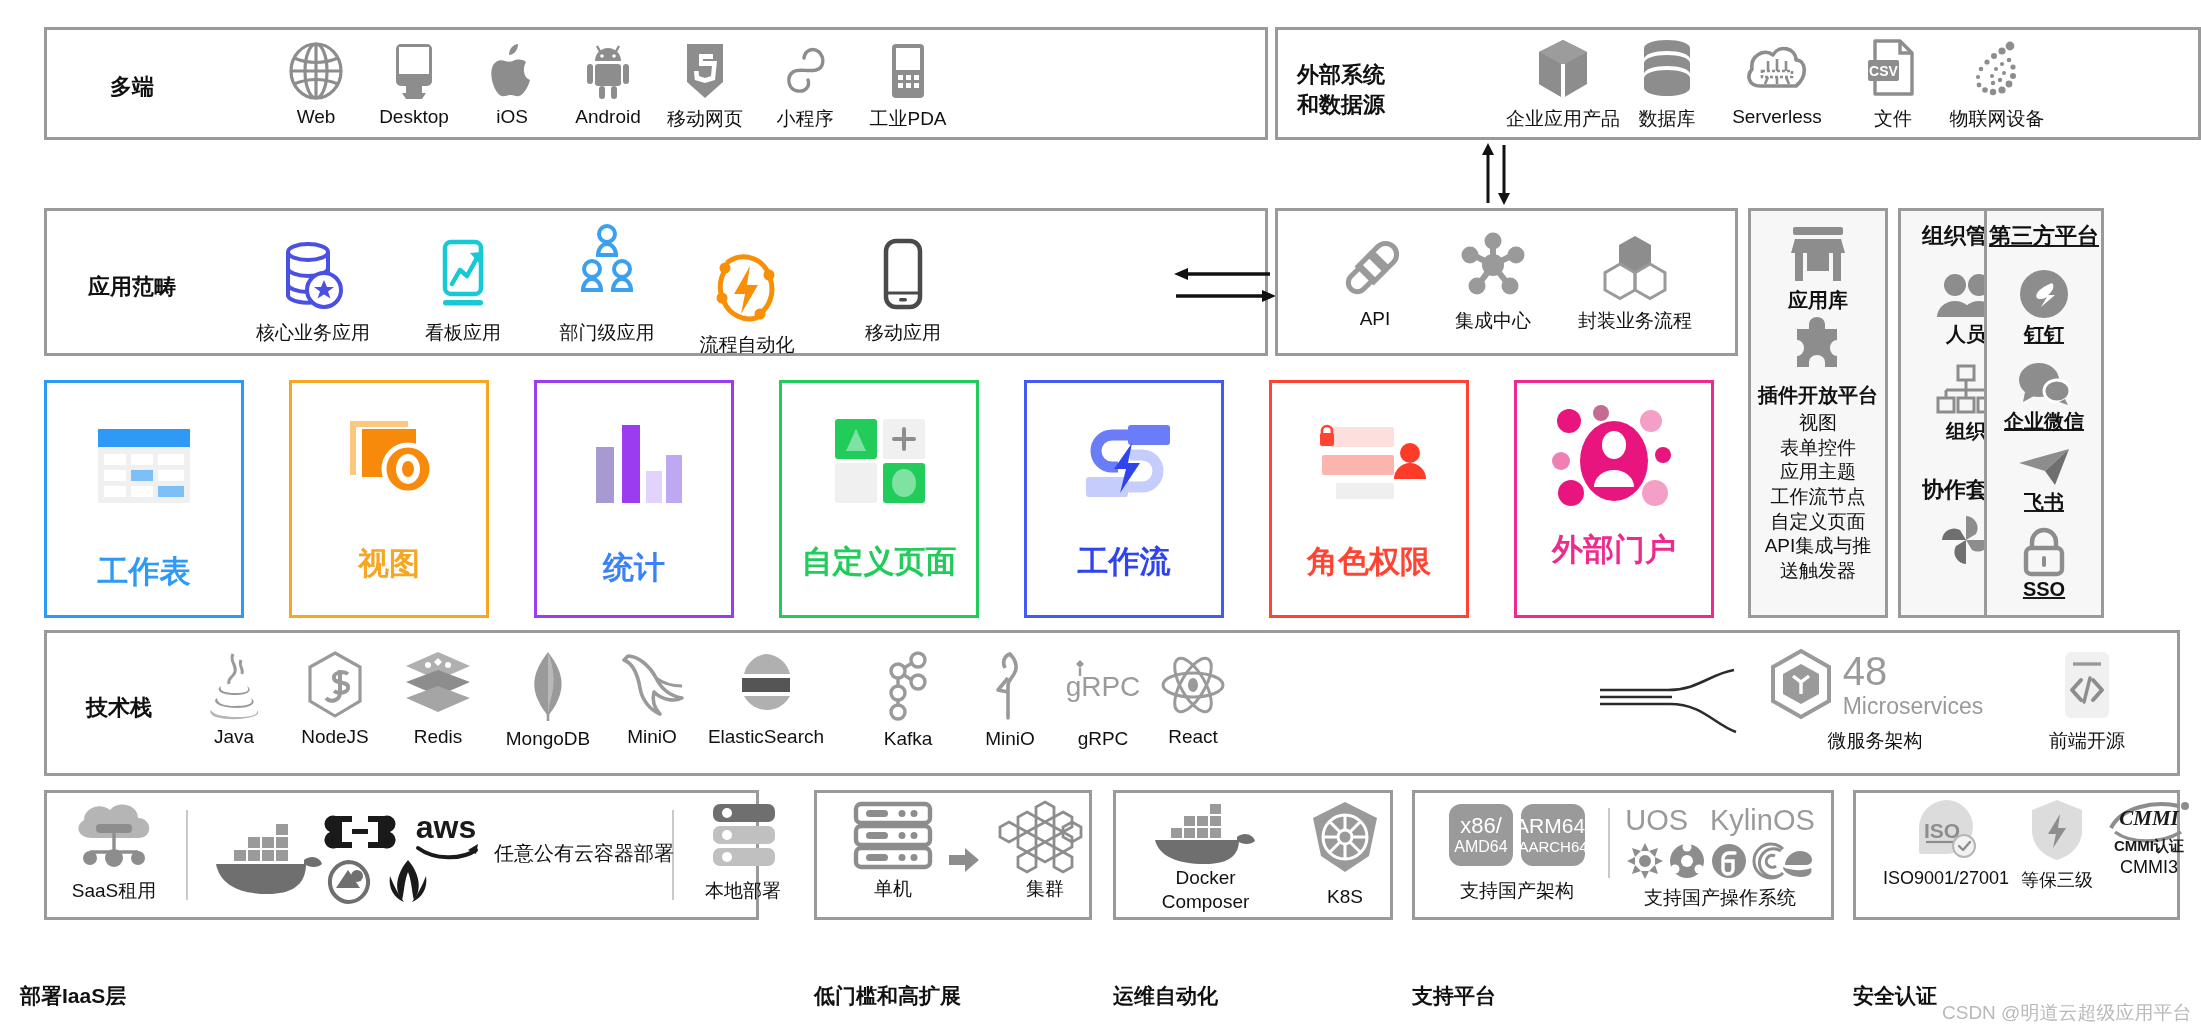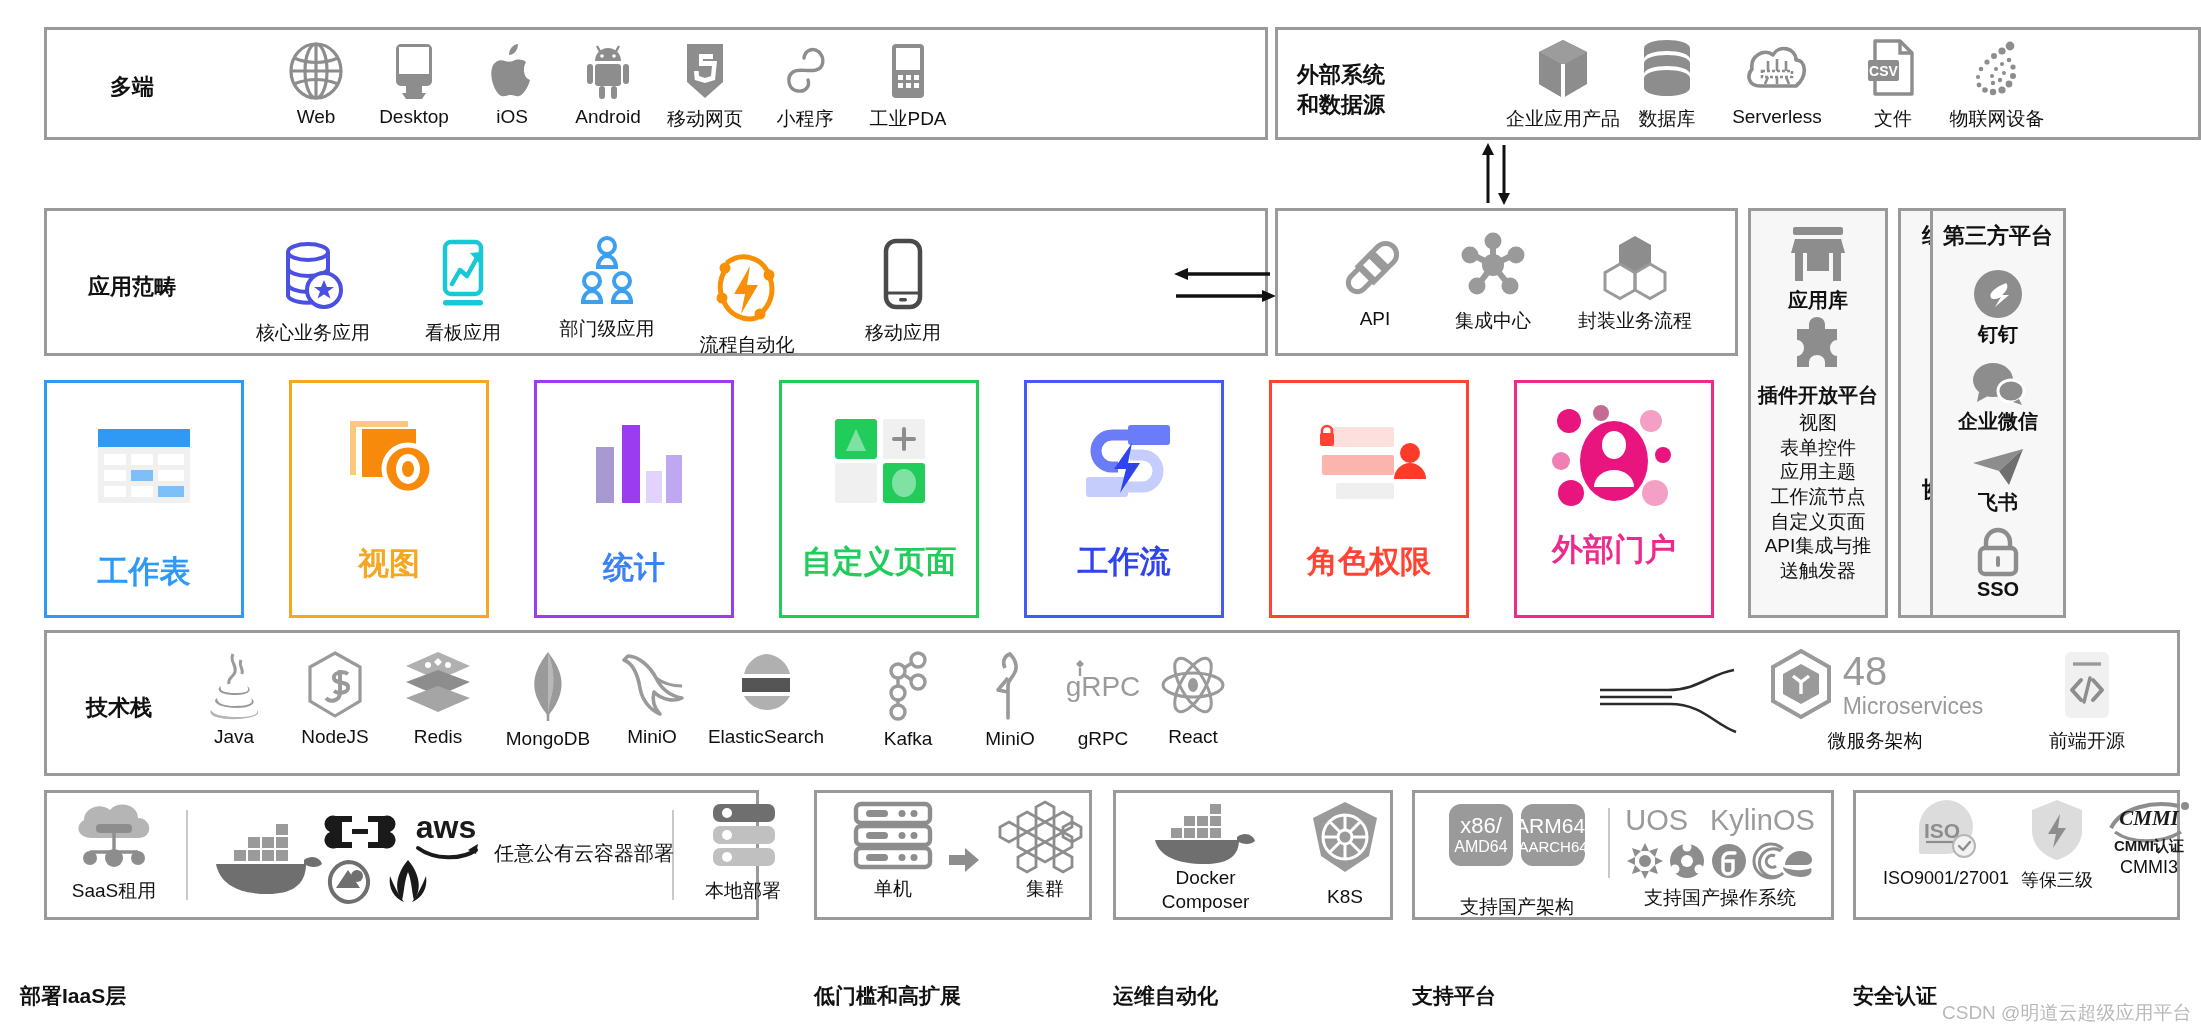--- a/index.html
+++ b/index.html
@@ -275,21 +275,21 @@
       <svg width="62" height="76" viewBox="0 0 62 76">
         <rect x="13" y="4" width="36" height="52" rx="6" fill="none" stroke="#17c9d4" stroke-width="4.5"></rect>
         <path d="M20 46 L28 32 L35 38 L46 18" fill="none" stroke="#17c9d4" stroke-width="4.5" stroke-linecap="round" stroke-linejoin="round"></path>
         <path d="M38 15 L49 14 L47 25 Z" fill="#17c9d4"></path>
         <rect x="11" y="62" width="40" height="5.5" rx="2.7" fill="#17c9d4"></rect>
       </svg>
     </div>
     <div class="cap">看板应用</div>
   </div>
 
-  <div class="cell" style="left:542px;top:234px;width:130px;">
+  <div class="cell" style="left:542px;top:222px;width:130px;gap:16px;">
     <div class="glyph">
       <svg width="62" height="76" viewBox="0 0 62 76">
         <g fill="none" stroke="#3aa0ef" stroke-width="4">
           <circle cx="31" cy="12" r="8"></circle>
           <path d="M22 33 a9 11 0 0 1 18 0 Z"></path>
           <circle cx="16" cy="47" r="8"></circle>
           <path d="M7 68 a9 11 0 0 1 18 0 Z"></path>
           <circle cx="46" cy="47" r="8"></circle>
           <path d="M37 68 a9 11 0 0 1 18 0 Z"></path>
         </g>
@@ -556,21 +556,21 @@
     <div style="margin-top:8px;">
       <svg width="54" height="54" viewBox="0 0 54 54">
         <path d="M27 27 L27 3 a12 12 0 0 1 10 18 Z" fill="#8d8d8d"></path>
         <path d="M27 27 L51 27 a12 12 0 0 1 -18 10 Z" fill="#8d8d8d"></path>
         <path d="M27 27 L27 51 a12 12 0 0 1 -10 -18 Z" fill="#6f6f6f"></path>
         <path d="M27 27 L3 27 a12 12 0 0 1 18 -10 Z" fill="#6f6f6f"></path>
       </svg>
     </div>
   </div>
 
-  <div class="rail" style="left:1930px;top:208px;width:136px;height:410px;">
+  <div class="rail" style="left:1984px;top:208px;width:120px;height:410px;text-decoration:underline;">
     <div class="rtitle">第三方平台</div>
     <div style="margin-top:18px;">
       <svg width="50" height="50" viewBox="0 0 50 50">
         <circle cx="25" cy="25" r="24" fill="#8d8d8d"></circle>
         <path d="M33 14 C22 18 15 25 18 29 C20 31 25 30 28 28 L22 38 L36 26 L29 26 C34 22 36 17 33 14 Z" fill="#ffffff"></path>
       </svg>
     </div>
     <div class="rcap">钉钉</div>
     <div style="margin-top:12px;">
       <svg width="54" height="46" viewBox="0 0 54 46">
@@ -957,21 +957,21 @@
     <div class="glyph" style="gap:8px;">
       <div style="width:64px;height:62px;border-radius:12px;background:#9a9a9a;color:#fff;display:flex;flex-direction:column;align-items:center;justify-content:center;line-height:1.15;">
         <span style="font-size:22px;">x86/</span>
         <span style="font-size:16px;">AMD64</span>
       </div>
       <div style="width:64px;height:62px;border-radius:12px;background:#9a9a9a;color:#fff;display:flex;flex-direction:column;align-items:center;justify-content:center;line-height:1.15;">
         <span style="font-size:21px;">ARM64/</span>
         <span style="font-size:15px;">AARCH64</span>
       </div>
     </div>
-    <div class="cap" style="margin-top:28px;">支持国产架构</div>
+    <div class="cap" style="margin-top:12px;">支持国产架构</div>
   </div>
 
   <div class="cell" style="left:1625px;top:804px;width:190px;">
     <div class="glyph" style="gap:22px;color:#9a9a9a;font-size:29px;">
       <span>UOS</span>
       <span>KylinOS</span>
     </div>
     <div class="glyph" style="margin-top:6px;">
       <svg width="186" height="36" viewBox="0 0 186 36">
 

